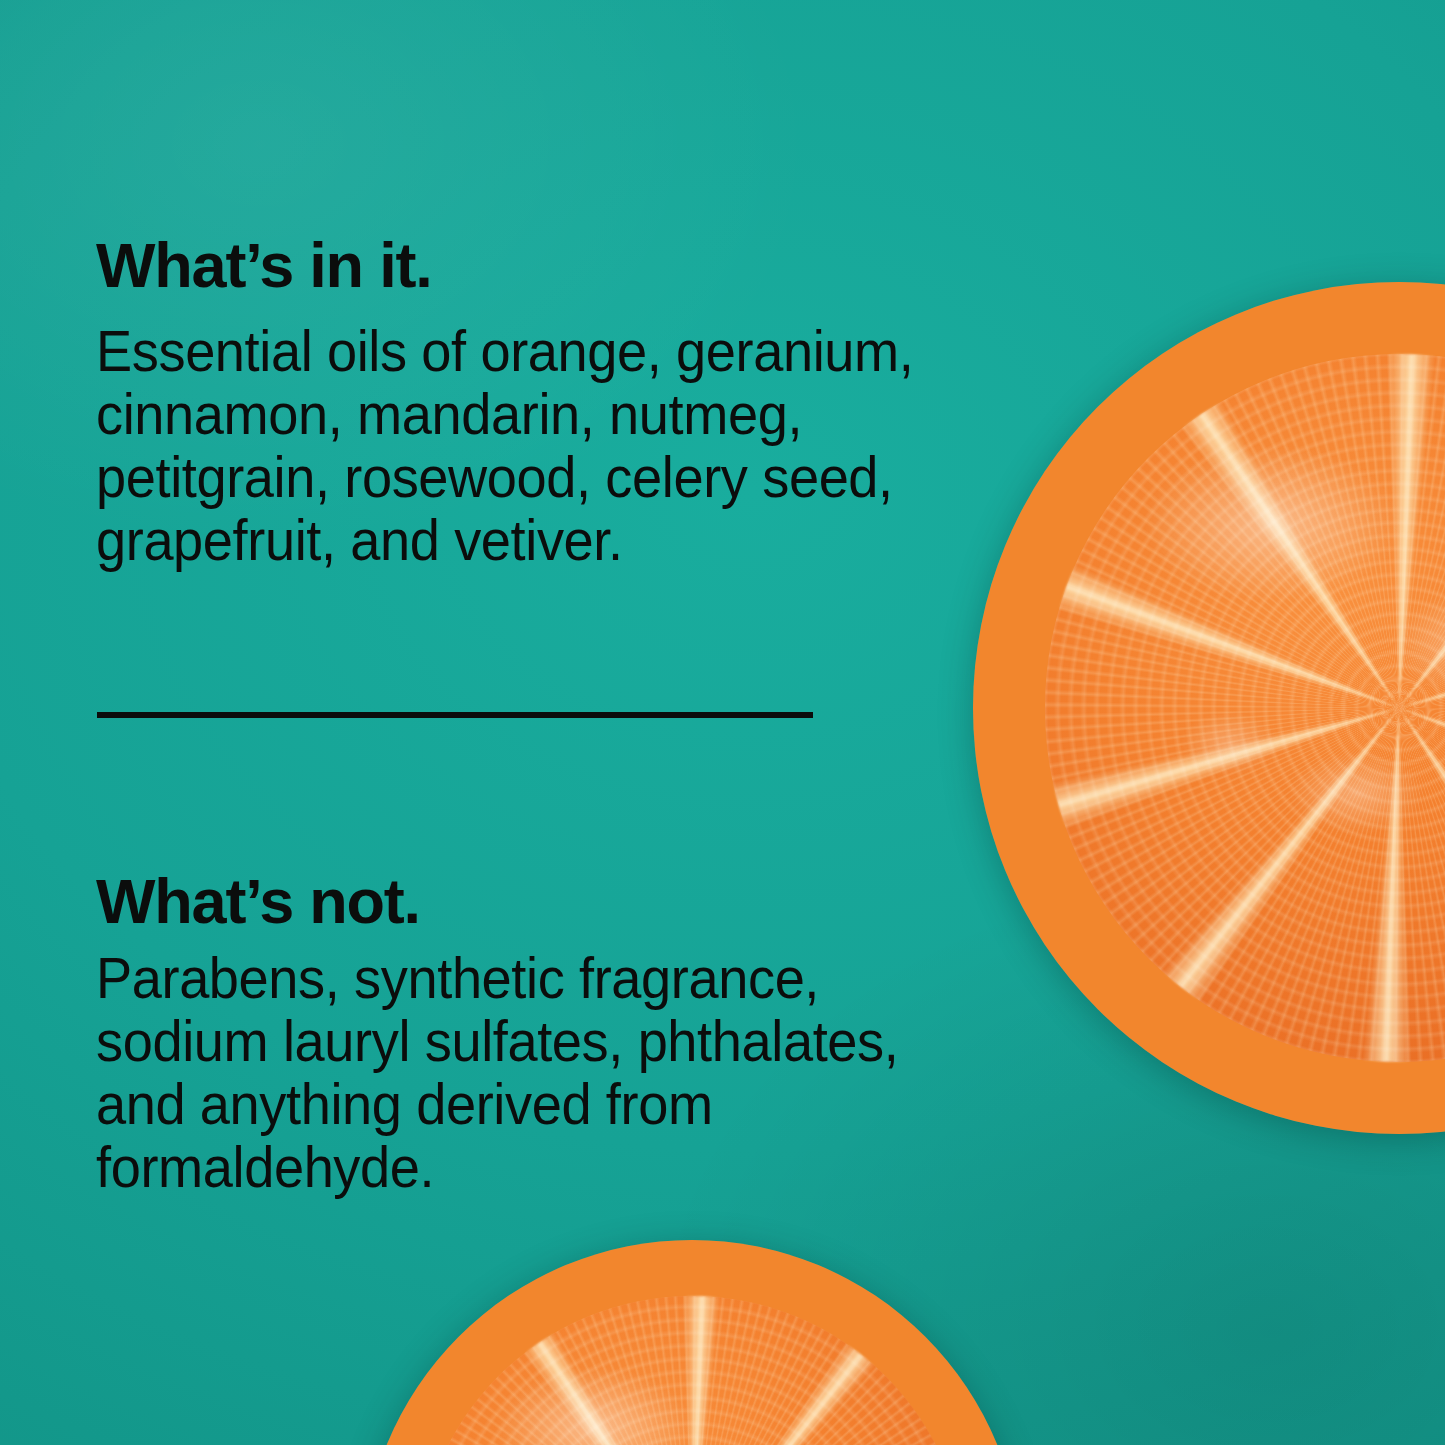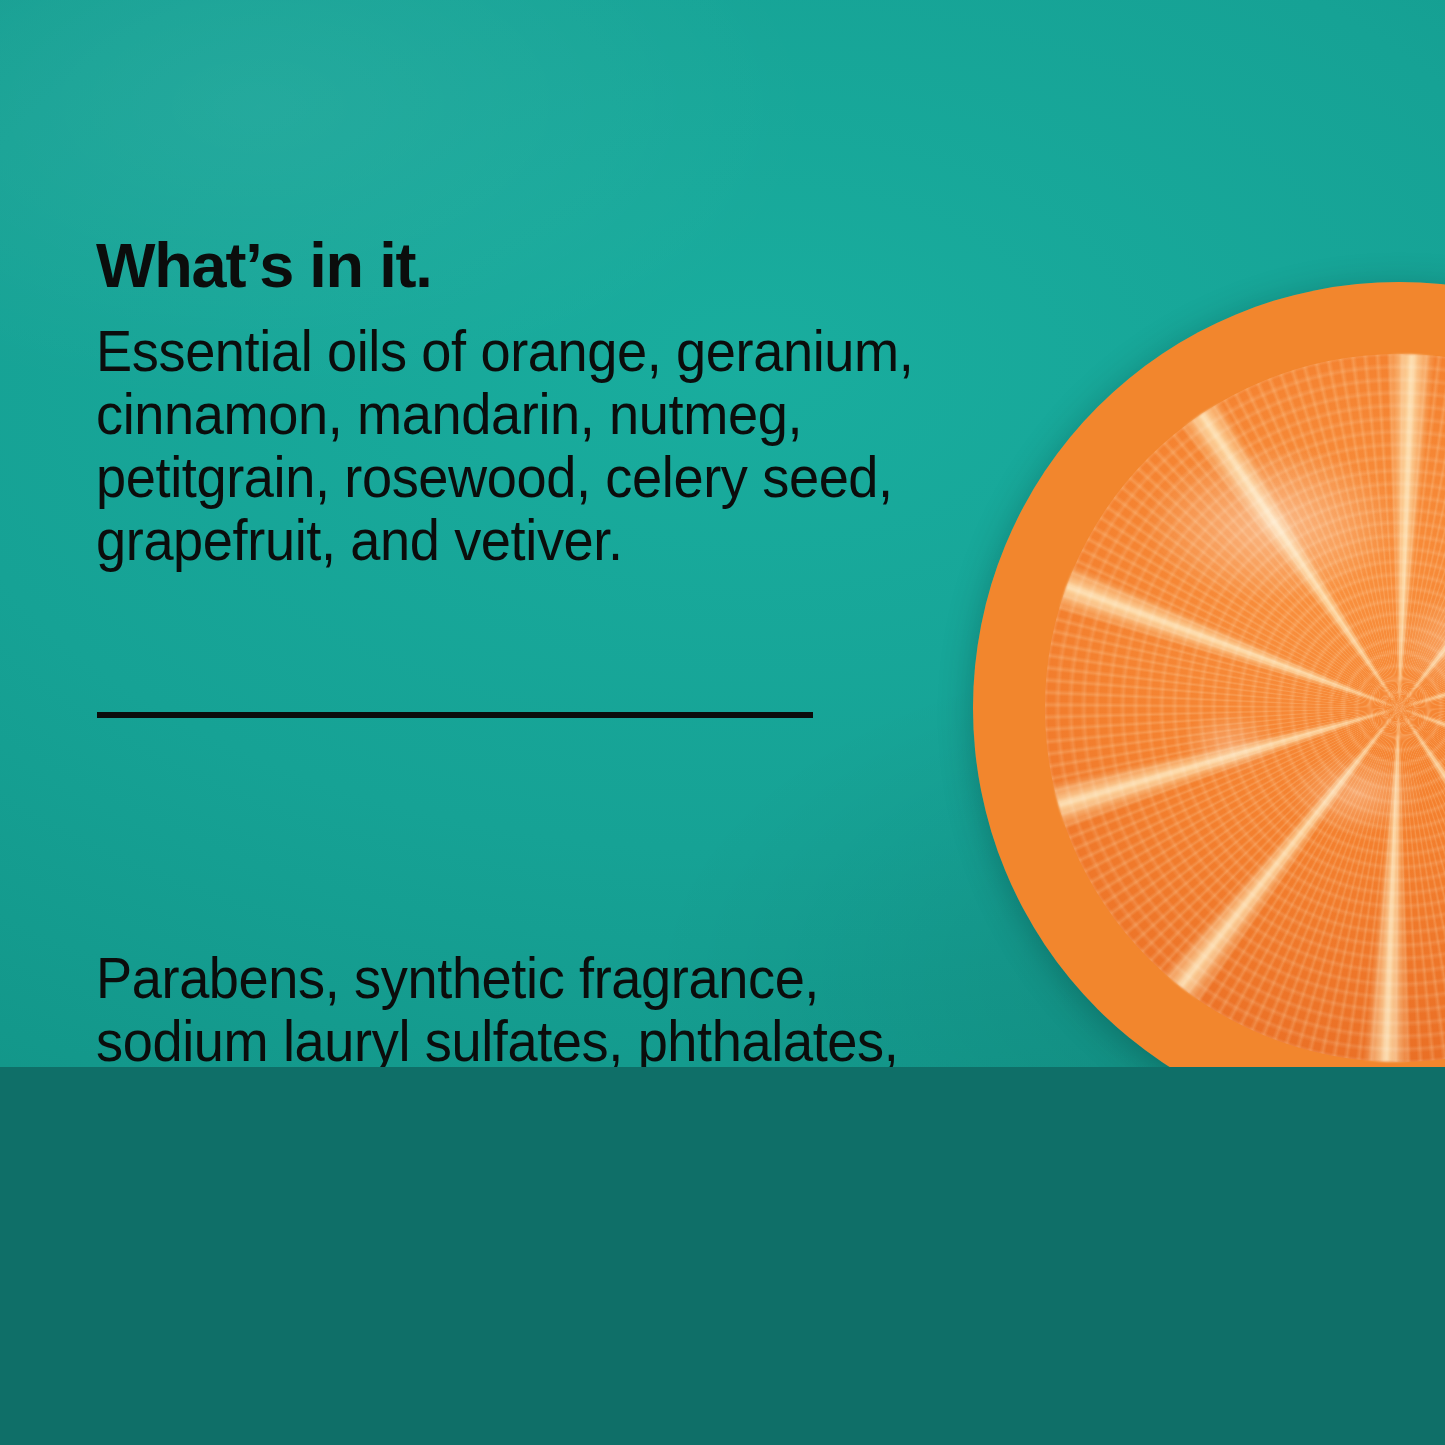--- a/index.html
+++ b/index.html
@@ -5,21 +5,21 @@
 <style>
   html, body {
     margin: 0;
     padding: 0;
     background: #0f6f68;
   }
 
   #canvas {
     position: relative;
     width: 1445px;
-    height: 1067px;
+    height: 1445px;
     overflow: hidden;
     background: #15a395;
     font-family: "Liberation Sans", "DejaVu Sans", sans-serif;
   }
 
   
   .bg-base {
     position: absolute;
     inset: 0;
     background:
@@ -234,20 +234,21 @@
     <div class="gloss"></div>
     <div class="zest"></div>
   </div>
 
   <div class="content">
 
     <h2 class="heading" id="heading-in">What’s in it.</h2>
 
     <p class="body" id="body-in">Essential oils of orange, geranium, cinnamon, mandarin, nutmeg, petitgrain, rosewood, celery seed, grapefruit, and vetiver.</p>
 
+    <h2 class="heading" id="heading-not">What’s not.</h2>
 
     <p class="body" id="body-not">Parabens, synthetic fragrance, sodium lauryl sulfates, phthalates, and anything derived from formaldehyde.</p>
 
   </div>
 
   <div class="rule"></div>
 
 </div>
 
 </body></html>

